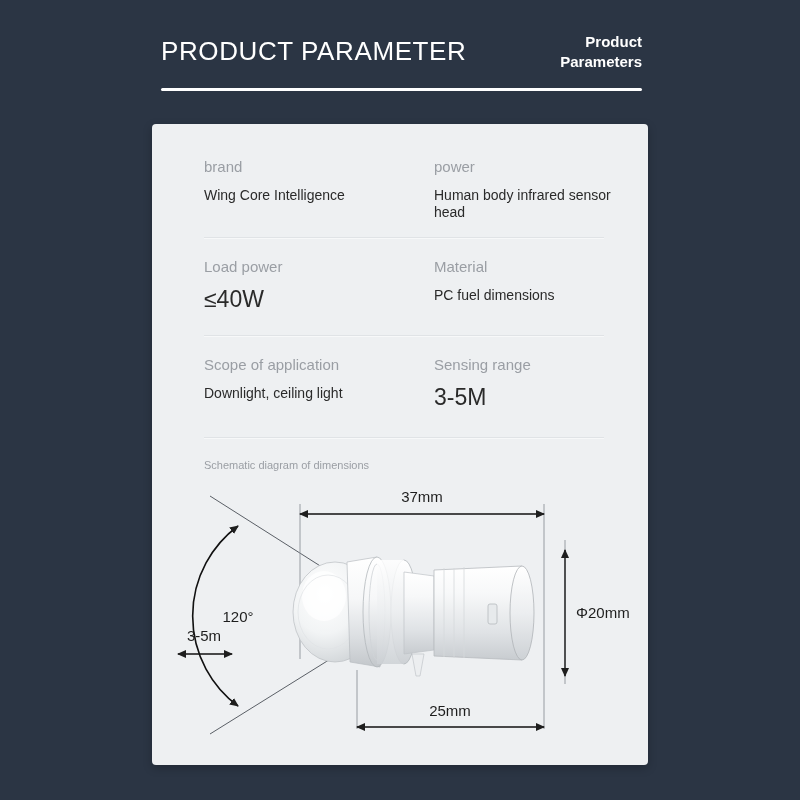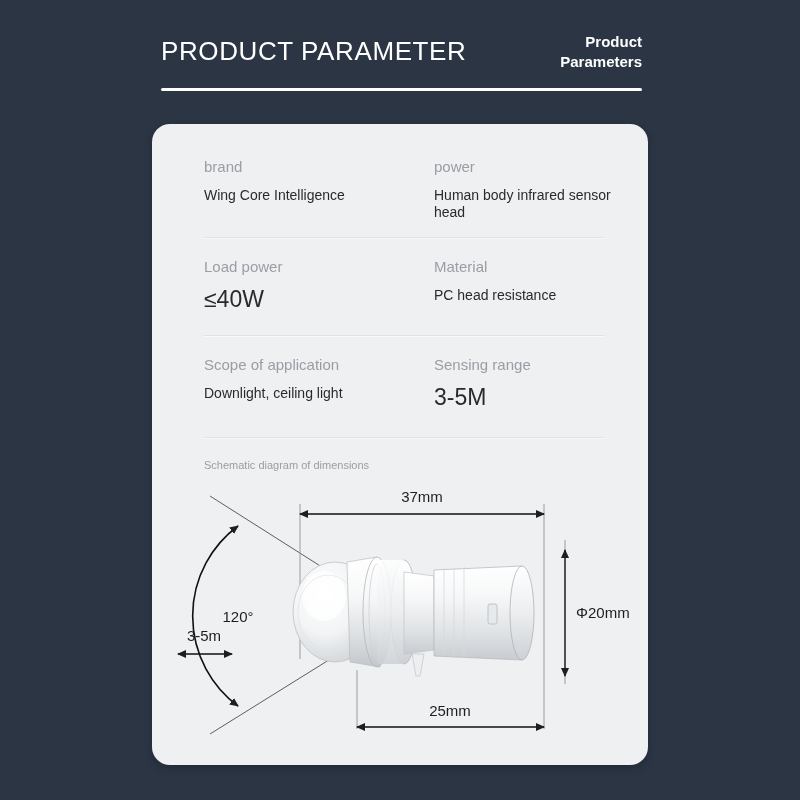--- a/index.html
+++ b/index.html
@@ -60,21 +60,21 @@
   }
 
   
   #card {
     position: absolute;
     left: 152px;
     top: 124px;
     width: 496px;
     height: 641px;
     background: #eef0f2;
-    border-radius: 18px;
+    border-radius: 4px;
     box-shadow: 0 3px 10px rgba(0,0,0,0.22);
   }
 
   
   .spec-row {
     position: absolute;
     left: 52px;
     width: 400px;
   }
 
@@ -181,21 +181,21 @@
   </div>
   <div class="divider d0"></div>
 
   <div class="spec-row r1">
     <div class="spec-cell c0">
       <div class="spec-label">Load power</div>
       <div class="spec-value big">≤40W</div>
     </div>
     <div class="spec-cell c1">
       <div class="spec-label">Material</div>
-      <div class="spec-value">PC head resistance</div>
+      <div class="spec-value">PC fuel dimensions</div>
     </div>
   </div>
   <div class="divider d1"></div>
 
   <div class="spec-row r2">
     <div class="spec-cell c0">
       <div class="spec-label">Scope of application</div>
       <div class="spec-value">Downlight, ceiling light</div>
     </div>
     <div class="spec-cell c1">

